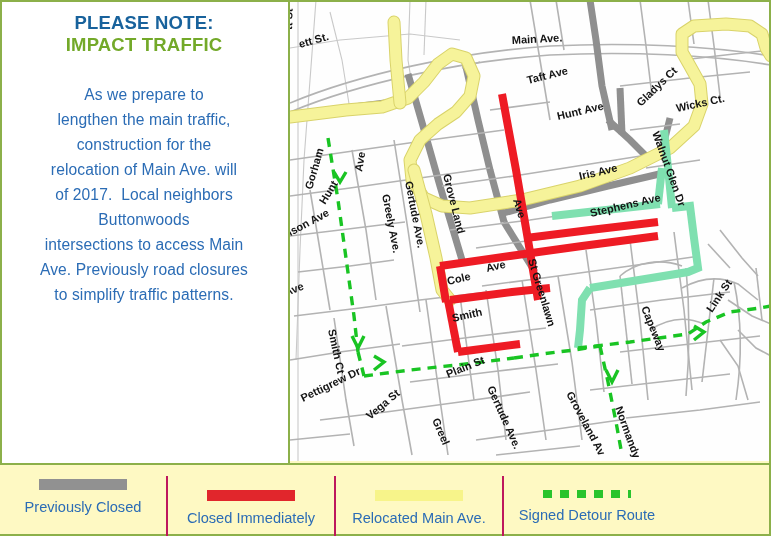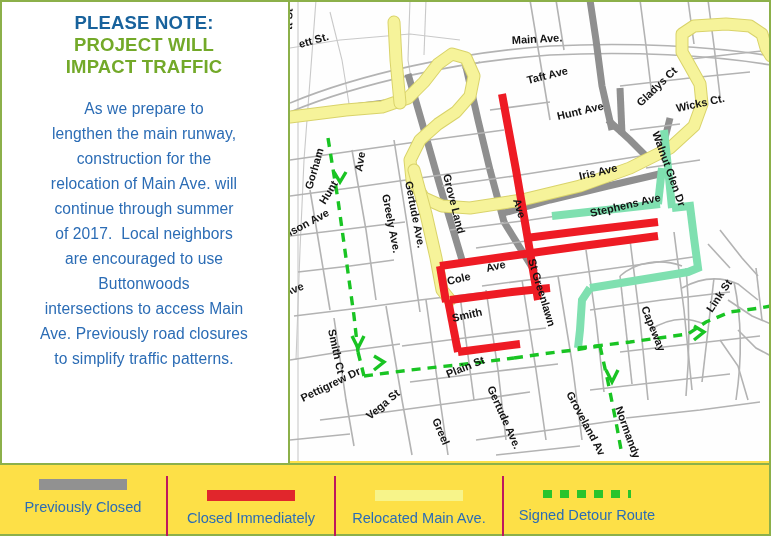--- a/index.html
+++ b/index.html
@@ -1,30 +1,30 @@
 <!DOCTYPE html>
 <html><head>
 <meta charset="utf-8">
 <style>
   html,body{margin:0;padding:0;background:#ffffff;}
   body{width:771px;height:536px;overflow:hidden;
        font-family:"Liberation Sans", sans-serif;}
-  #root{position:relative;width:771px;height:536px;background:#fde047;}
+  #root{position:relative;width:771px;height:536px;background:#fef9c3;}
 
   
   #notice{
     position:absolute;left:0;top:0;width:288px;height:463px;
     box-sizing:border-box;background:#ffffff;
     padding:12px 8px 0 8px;text-align:center;
   }
   .hd{font-weight:bold;font-size:18.5px;line-height:22px;letter-spacing:.2px;}
   .hd.blue{color:#18629c;}
   .hd.green{color:#73a929;}
   #body-copy{
-    margin-top:18px;color:#2b6cb5;font-size:15.6px;line-height:25px;
+    margin-top:26px;color:#2b6cb5;font-size:15.6px;line-height:25px;
     font-weight:500;letter-spacing:.1px;
   }
   #body-copy span{display:block;white-space:pre;}
 
   
   .frame{position:absolute;background:#8cb04a;}
 
   
   #map{position:absolute;left:290px;top:0;width:481px;height:461px;
        background:#ffffff;overflow:hidden;}
@@ -47,30 +47,27 @@
      height:8px;}
   .leg-label{color:#2b6cb5;font-size:14.6px;font-weight:500;white-space:nowrap;}
 </style>
 </head>
 <body>
 
 <div id="root">
 
   <div id="notice">
     <div class="hd blue">PLEASE NOTE:</div>
-    <div class="hd green">PROJECT WILL</div>
     <div class="hd green">IMPACT TRAFFIC</div>
     <div id="body-copy">
         <span>As we prepare to</span>
-        <span>lengthen the main runway,</span>
+        <span>lengthen the main traffic,</span>
         <span>construction for the</span>
         <span>relocation of Main Ave. will</span>
-        <span>continue through summer</span>
         <span>of 2017.  Local neighbors</span>
-        <span>are encouraged to use</span>
         <span>Buttonwoods</span>
         <span>intersections to access Main</span>
         <span>Ave. Previously road closures</span>
         <span>to simplify traffic patterns.</span>
       </div>
   </div>
 
   <div id="map">
     <svg width="481" height="461" viewBox="0 0 481 461" xmlns="http://www.w3.org/2000/svg">
       <defs>

